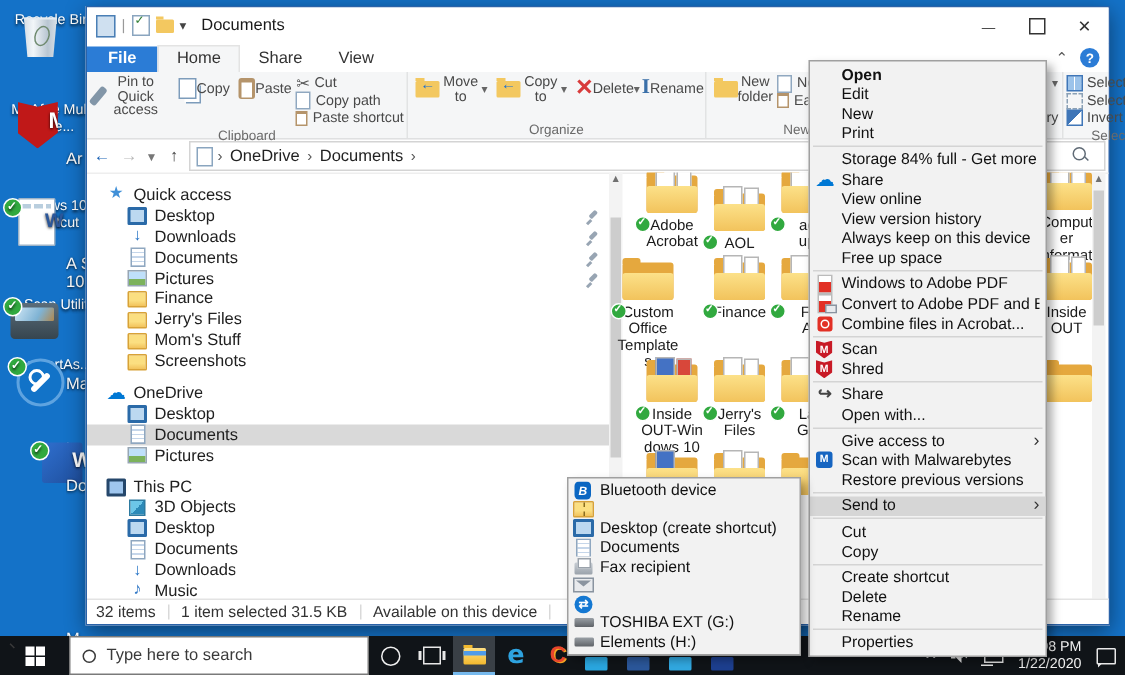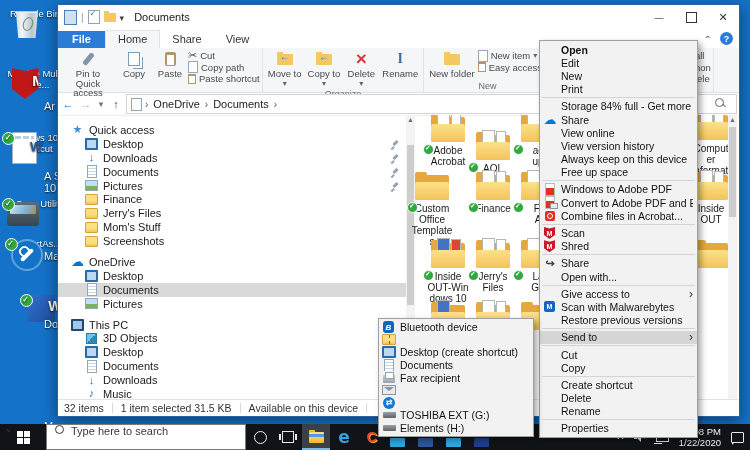--- a/index.html
+++ b/index.html
@@ -52,21 +52,21 @@
 .tab.file{background:#2b7cd6;color:#fff;font-weight:bold;padding:2px 14px 3px}
 .tab.active{background:#f5f6f7;border:1px solid #e3e3e3;border-bottom:none}
 .tab-right{position:absolute;right:6px;top:3px;display:flex;gap:8px;align-items:center}
 .rib-collapse::before{content:"⌃";color:#555;font-size:10px}
 .help-icon{width:13px;height:13px;border-radius:50%;background:#2b7cd6;color:#fff;font-size:9px;font-weight:bold;display:flex;align-items:center;justify-content:center}
 
 .ribbon{height:44px;background:#f5f6f7;border-bottom:1px solid #dfe0e1;display:flex;font-size:9.5px;color:#494949}
 .rgroup{display:flex;flex-direction:column;border-right:1px solid #e2e3e4;padding:1px 2px 0}
 .rbtns{display:flex;flex:1;align-items:flex-start}
 .rglabel{text-align:center;font-size:9px;color:#6a6a6a;padding-bottom:1px}
-.rlbtn{display:flex;flex-direction:column;align-items:center;text-align:center;line-height:9.5px;padding:1px 3px;min-width:30px}
+.rlbtn{display:flex;flex-direction:row;align-items:center;text-align:center;line-height:9.5px;padding:1px 3px;min-width:30px}
 .rlbtn .ric{height:18px;display:flex;align-items:center;justify-content:center;margin-bottom:1px}
 .rsmall{display:flex;flex-direction:column;padding-top:1px}
 .rsrow{display:flex;align-items:center;gap:3px;height:11.5px;white-space:nowrap}
 .dd::after{content:" ▾";font-size:8px;color:#666}
 .ric-pin{width:5px;height:14px;background:#8296a8;border-radius:2px;transform:rotate(40deg)}
 .ric-copy{width:10px;height:12px;background:#fff;border:1px solid #7d9cbb;box-shadow:3px 3px 0 -1px #fff,4px 4px 0 -1px #7d9cbb}
 .ric-paste{width:11px;height:14px;background:#b5946b;border-radius:2px;position:relative}
 .ric-paste::before{content:"";position:absolute;left:2px;top:3px;width:7px;height:10px;background:#fff}
 .ric-cut::before{content:"✂";font-size:11px;color:#555}
 .ric-page{width:8px;height:10px;background:#fff;border:1px solid #90a8c0}
@@ -111,21 +111,21 @@
 .pin::before{content:"";position:absolute;left:3px;top:0;width:3px;height:6px;background:#98a5b3;border-radius:1px;transform:rotate(45deg)}
 .pin::after{content:"";position:absolute;left:1px;top:6px;width:1.5px;height:3.5px;background:#98a5b3;transform:rotate(45deg)}
 .nscroll{position:absolute;left:348px;top:0;bottom:0;width:9px;background:#f3f3f3}
 .nscroll .thumb{position:absolute;left:1px;right:1px;top:30px;height:160px;background:#cdcdcd}
 .nscroll .sarrow{position:absolute;top:1px;left:0;right:0;text-align:center;font-size:7px;color:#707070}
 .fscroll{position:absolute;right:2px;top:0;bottom:0;width:9px;background:#f3f3f3}
 .fscroll .thumb{position:absolute;left:1px;right:1px;top:12px;height:90px;background:#cdcdcd}
 .fscroll .sarrow{position:absolute;top:1px;left:0;right:0;text-align:center;font-size:7px;color:#707070}
 
 .tile{position:absolute;width:54px;text-align:center}
-.tile:nth-of-type(1){left:363px;top:2px}.tile:nth-of-type(2){left:408px;top:20px}.tile:nth-of-type(3){left:453px;top:2px}
+.tile:nth-of-type(1){left:363px;top:2px}.tile:nth-of-type(2){left:408px;top:14px}.tile:nth-of-type(3){left:453px;top:2px}
 .tile:nth-of-type(4){left:347px;top:60px}.tile:nth-of-type(5){left:408px;top:60px}.tile:nth-of-type(6){left:453px;top:60px}
 .tile:nth-of-type(7){left:363px;top:128px}.tile:nth-of-type(8){left:408px;top:128px}.tile:nth-of-type(9){left:453px;top:128px}
 .tile:nth-of-type(10){left:363px;top:190px}.tile:nth-of-type(11){left:408px;top:190px}.tile:nth-of-type(12){left:453px;top:190px}
 .tile:nth-of-type(13){left:626px;top:0px}.tile:nth-of-type(14){left:626px;top:60px}.tile:nth-of-type(15){left:626px;top:128px}
 .tile-icon{position:relative;width:34px;height:25px;background:#e5a83e;border-radius:2px;display:block;margin:0 auto 3px}
 .tile-icon::before{content:"";position:absolute;top:-3px;left:0;width:12px;height:4px;background:#e5a83e;border-radius:2px 2px 0 0;z-index:0}
 .tile-icon::after{content:"";position:absolute;left:0;bottom:0;right:0;height:18px;background:linear-gradient(#fce189,#f2c35c);border-radius:2px;z-index:2}
 .tile-icon .pg,.tile-icon .pg2{display:none;position:absolute;background:#fff;border:1px solid #b6b6b6;z-index:1}
 .tile-icon .pg{left:6px;top:-5px;width:11px;height:20px}
 .tile-icon .pg2{left:20px;top:-4px;width:8px;height:18px}
@@ -183,21 +183,21 @@
 .fax-icon::before{content:"";position:absolute;top:1px;left:3px;width:7px;height:5px;background:#fff;border:1px solid #9aa2ab;z-index:2}
 .mail-icon::after{content:"";width:12px;height:8px;background:#e8eaed;border:1px solid #8a94a0}
 .mail-icon::before{content:"";position:absolute;top:3px;left:2px;width:0;height:0;border-left:5px solid transparent;border-right:5px solid transparent;border-top:4px solid #8a94a0;z-index:2}
 .teamviewer-icon{background:#1478d2;border-radius:50%;width:12px!important;height:12px!important;margin:0 6px 0 1px}
 .teamviewer-icon::before{content:"⇄";color:#fff;font-size:8px;font-weight:bold}
 .drive-icon::after{content:"";width:13px;height:6px;background:linear-gradient(#9aa0a6,#5f6368);border-radius:1px}
 
 .taskbar{position:absolute;left:0;right:0;bottom:0;height:26px;background:#101418;z-index:20;display:flex;align-items:stretch;color:#eee}
 .tb-start{width:46px;display:flex;align-items:center;justify-content:center}
 .winlogo{position:relative;width:6px;height:6px;background:#fff;box-shadow:7px 0 0 #fff,0 7px 0 #fff,7px 7px 0 #fff;margin:-7px 7px 0 0}
-.tb-search{width:182px;background:#fff;display:flex;gap:7px;padding:0 8px;color:#3a3a3a;font-size:11px;border:1px solid #7a7a7a}
+.tb-search{width:182px;background:#fff;display:flex;align-items:center;gap:7px;padding:0 8px;color:#3a3a3a;font-size:11px;border:1px solid #7a7a7a}
 .tb-search .mag{position:static;border-color:#3a3a3a}
 .tb-search .mag::after{background:#3a3a3a}
 .tb-btn{width:28px;display:flex;align-items:center;justify-content:center;position:relative}
 .tb-btn.active{background:#3a4046;box-shadow:inset 0 -2px 0 #76b9ed}
 .cortana-icon{width:11px;height:11px;border:1.6px solid #f0f0f0;border-radius:50%}
 .taskview-icon{width:10px;height:10px;border:1.4px solid #e8e8e8;position:relative}
 .taskview-icon::before{content:"";position:absolute;left:-4px;top:2px;width:2px;height:6px;background:#e8e8e8}
 .taskview-icon::after{content:"";position:absolute;right:-4px;top:2px;width:2px;height:6px;background:#e8e8e8}
 .fe-icon{width:15px;height:11px;background:linear-gradient(#ffe083,#f2b92e);border-radius:1px;position:relative}
 .fe-icon::before{content:"";position:absolute;top:-2px;left:0;width:6px;height:2px;background:#f2b92e}

